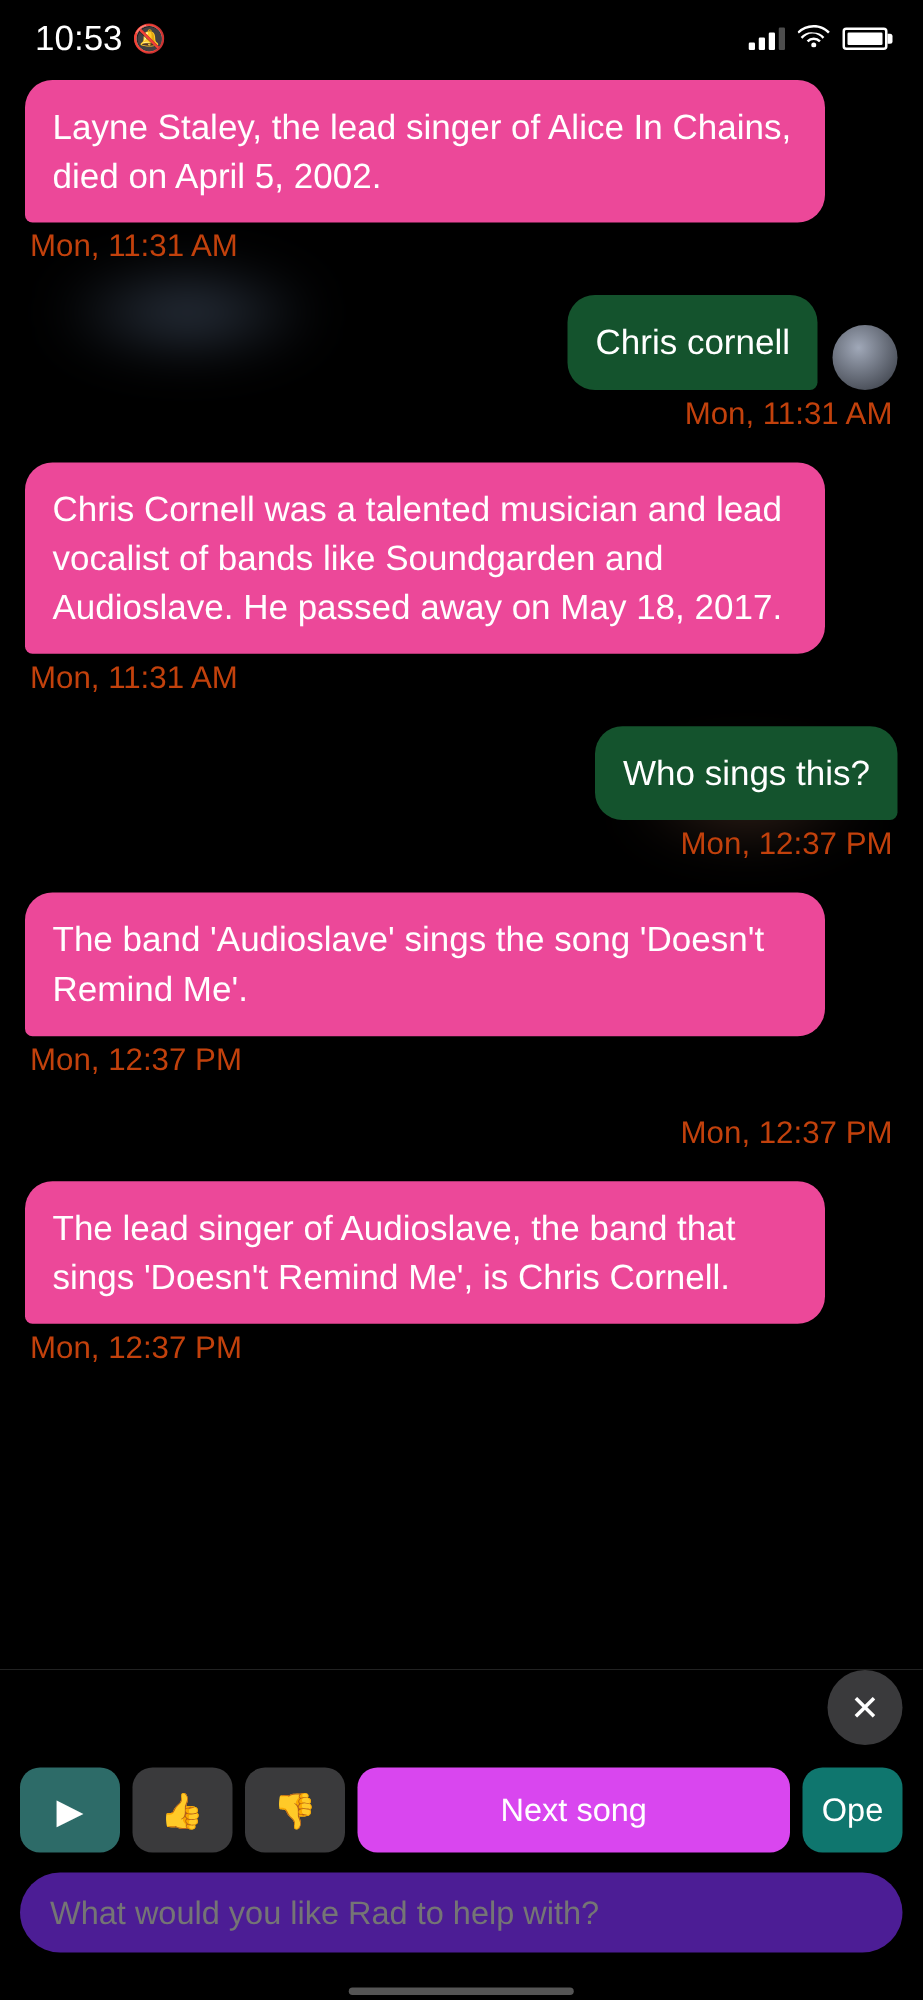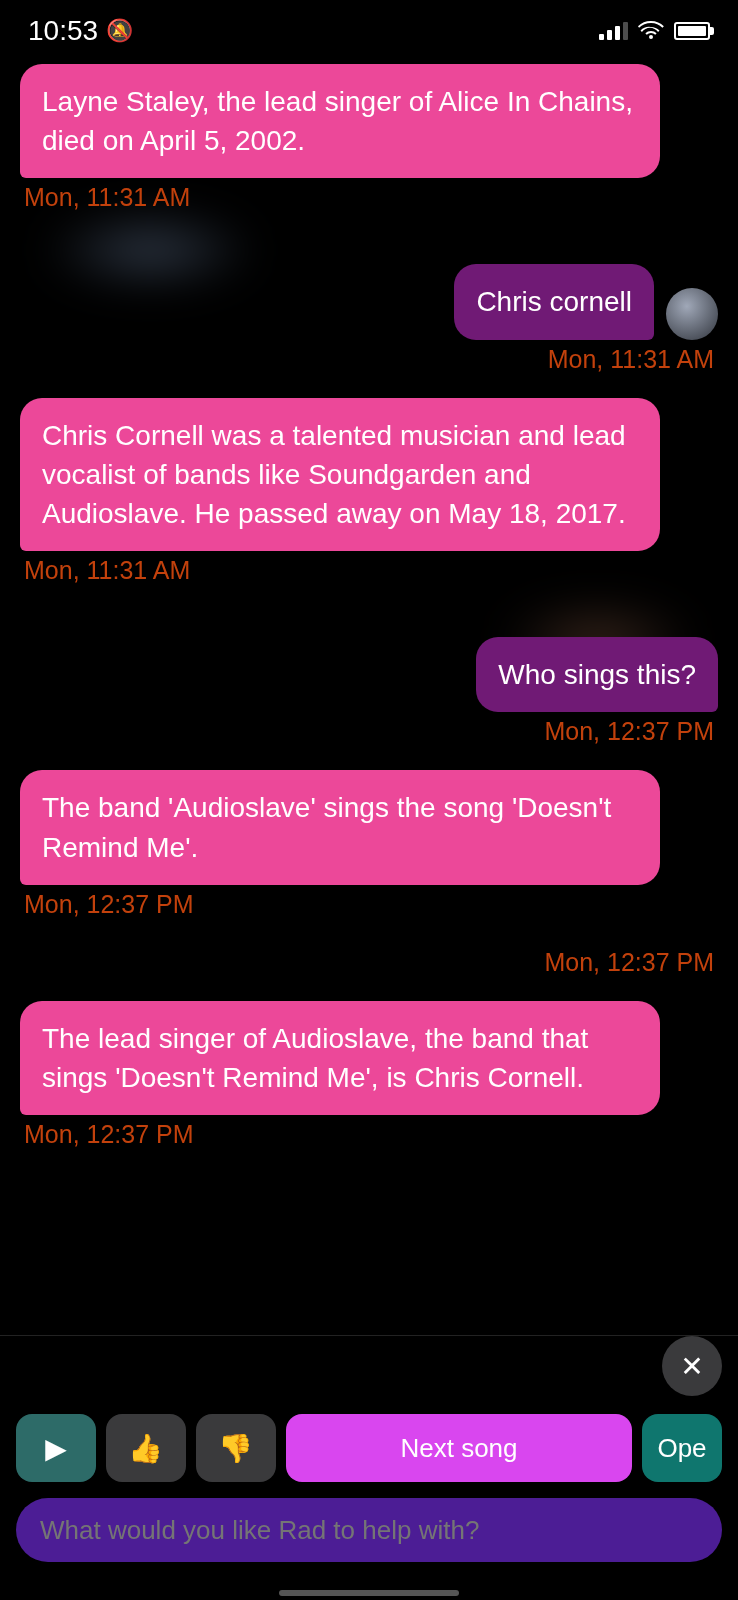--- a/index.html
+++ b/index.html
@@ -132,24 +132,23 @@
       line-height: 1.4;
     }
 
     .bubble.incoming {
       background: #ec4899;
       color: #fff;
       border-radius: 22px 22px 22px 6px;
     }
 
     .bubble.outgoing {
-      background: #701a75;
+      background: #14532d;
       color: #fff;
       border-radius: 22px 22px 6px 22px;
-      margin-top: 28px;
     }
 
     .timestamp {
       font-size: 25px;
       color: #c2410c;
       margin-top: 5px;
       margin-bottom: 18px;
       padding: 0 4px;
     }
     .avatar-row {

